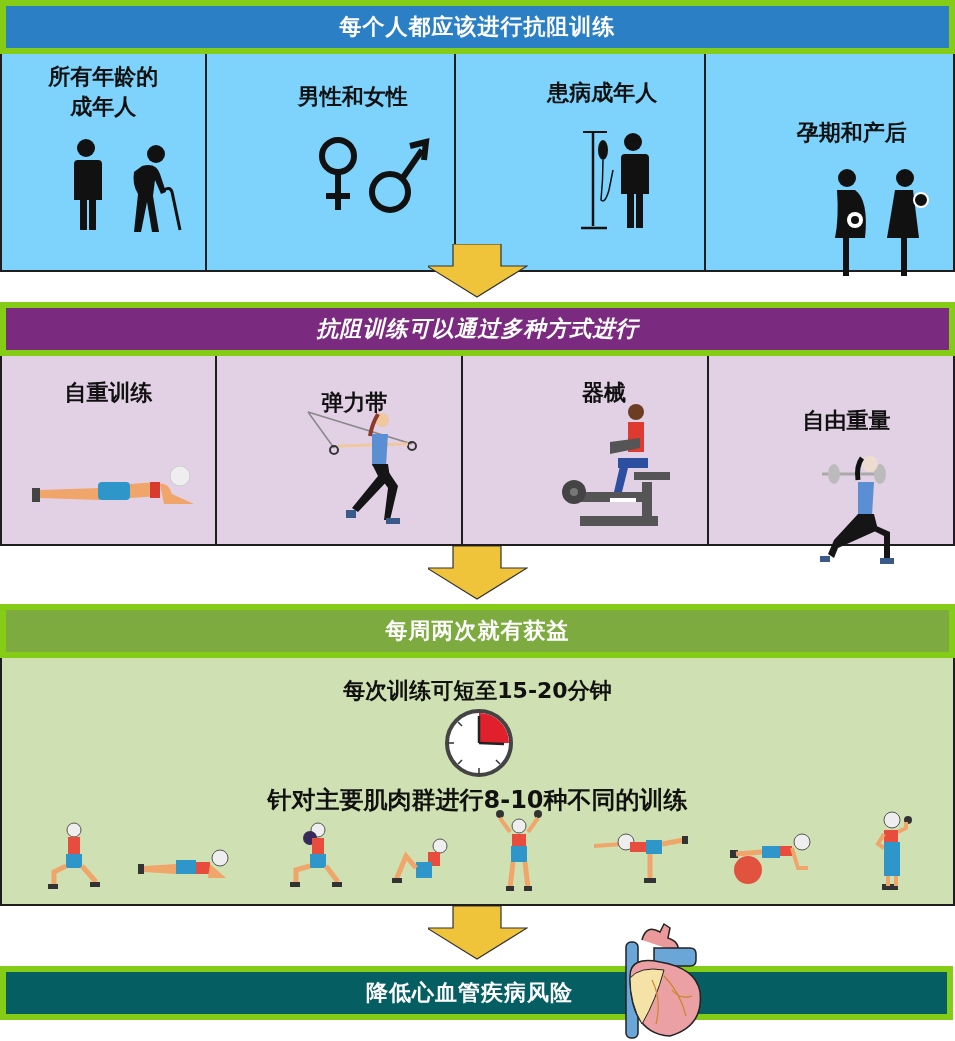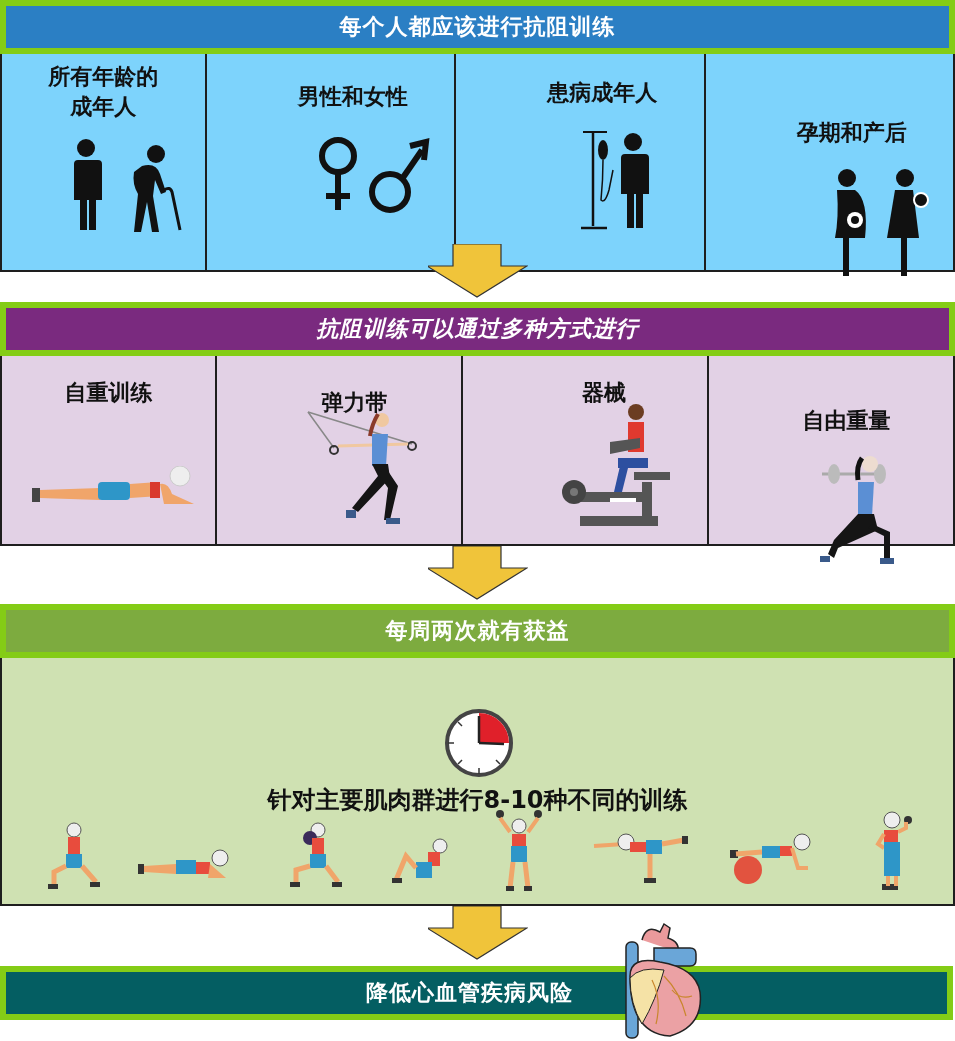--- a/index.html
+++ b/index.html
@@ -154,20 +154,21 @@
 </div>
 
 <svg class="arrow" style="left:428px;top:546px;" viewBox="0 0 100 54">
   <path d="M25 0 h48 v22 h26 l-50 31 l-50 -31 h26z" fill="#f0c43a" stroke="#333" stroke-width="1.2"></path>
 </svg>
 
 <div class="bar bar-green">
   <span>每周两次就有获益</span>
 </div>
 <div class="panel-green">
+  <div class="green-line" style="top:18px;font-size:22px;">每次训练可短至15-20分钟</div>
   <svg class="abs" style="left:442px;top:50px;" width="70" height="70" viewBox="0 0 70 70">
     <circle cx="35" cy="35" r="32" fill="#fff" stroke="#444" stroke-width="4"></circle>
     <path d="M35 35 L35 5 A30 30 0 0 1 65 35 Z" fill="#e0202a"></path>
     <line x1="35" y1="35" x2="35" y2="8" stroke="#222" stroke-width="2.5"></line>
     <line x1="35" y1="35" x2="60" y2="36" stroke="#222" stroke-width="2.5"></line>
     <g stroke="#333" stroke-width="1.5">
       <line x1="35" y1="60" x2="35" y2="66"></line>
         <line x1="4" y1="35" x2="10" y2="35"></line>
       <line x1="14" y1="14" x2="18" y2="18"></line>
         <line x1="14" y1="56" x2="18" y2="52"></line>

